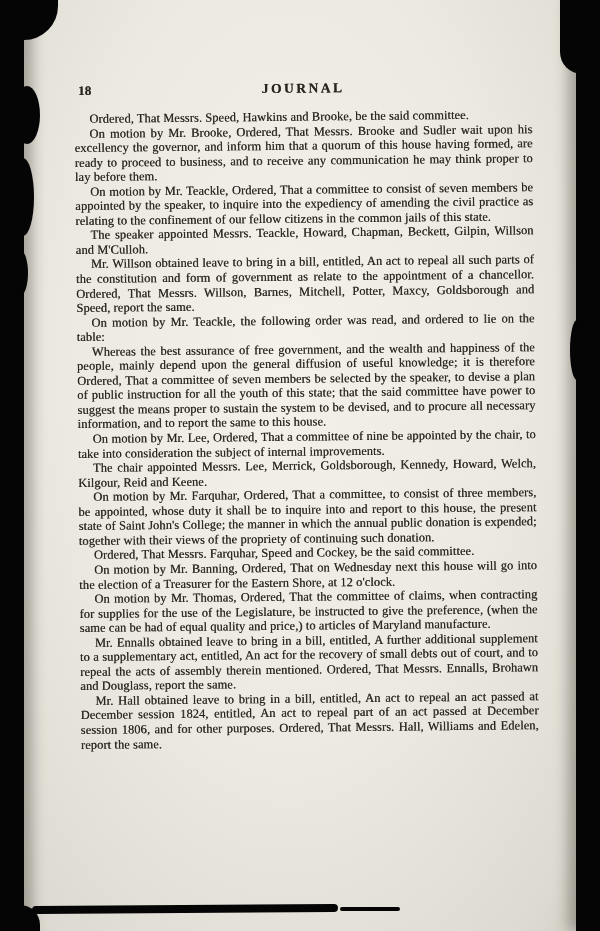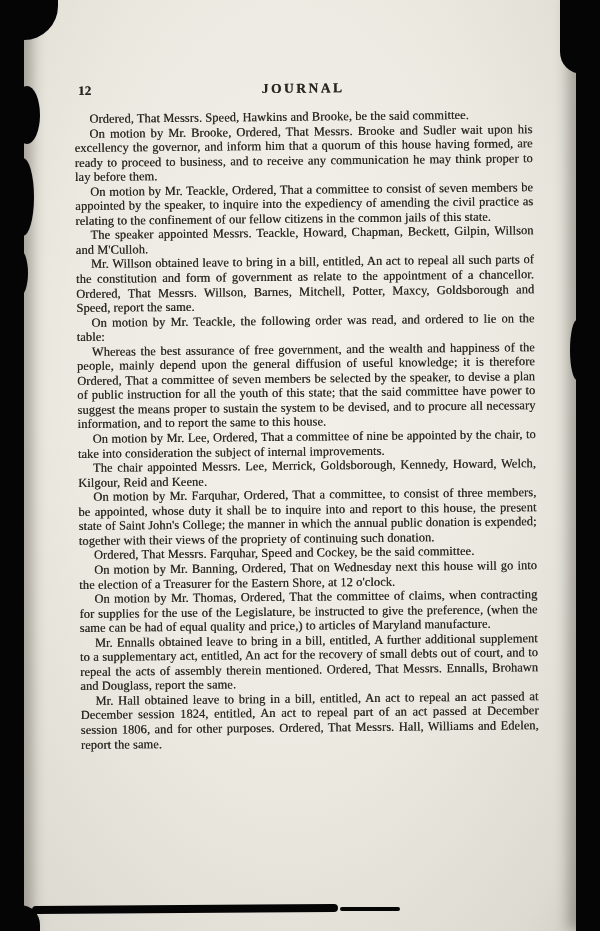--- a/index.html
+++ b/index.html
@@ -40,21 +40,21 @@
   .title{position:absolute;left:0;right:0;top:0;text-align:center;font-size:13.5px;letter-spacing:2.5px;}
   p.para{margin:0;text-indent:15px;text-align:justify;}
 </style>
 </head>
 <body>
 
 <div class="scan">
 
   <div class="content">
     <div class="header">
-      <span class="pagenum">12</span>
+      <span class="pagenum">18</span>
       <span class="title">JOURNAL</span>
     </div>
     <p class="para">Ordered, That Messrs. Speed, Hawkins and Brooke, be the said committee.</p>
     <p class="para">On motion by Mr. Brooke, Ordered, That Messrs. Brooke and Sudler wait upon his excellency the governor, and inform him that a quorum of this house having formed, are ready to proceed to business, and to receive any communication he may think proper to lay before them.</p>
     <p class="para">On motion by Mr. Teackle, Ordered, That a committee to consist of seven members be appointed by the speaker, to inquire into the expediency of amending the civil practice as relating to the confinement of our fellow citizens in the common jails of this state.</p>
     <p class="para">The speaker appointed Messrs. Teackle, Howard, Chapman, Beckett, Gilpin, Willson and M'Culloh.</p>
     <p class="para">Mr. Willson obtained leave to bring in a bill, entitled, An act to repeal all such parts of the constitution and form of government as relate to the appointment of a chancellor.  Ordered, That Messrs. Willson, Barnes, Mitchell, Potter, Maxcy, Goldsborough and Speed, report the same.</p>
     <p class="para">On motion by Mr. Teackle, the following order was read, and ordered to lie on the table:</p>
     <p class="para">Whereas the best assurance of free government, and the wealth and happiness of the people, mainly depend upon the general diffusion of useful knowledge; it is therefore Ordered, That a committee of seven members be selected by the speaker, to devise a plan of public instruction for all the youth of this state; that the said committee have power to suggest the means proper to sustain the system to be devised, and to procure all necessary information, and to report the same to this house.</p>
     <p class="para">On motion by Mr. Lee, Ordered, That a committee of nine be appointed by the chair, to take into consideration the subject of internal improvements.</p>

